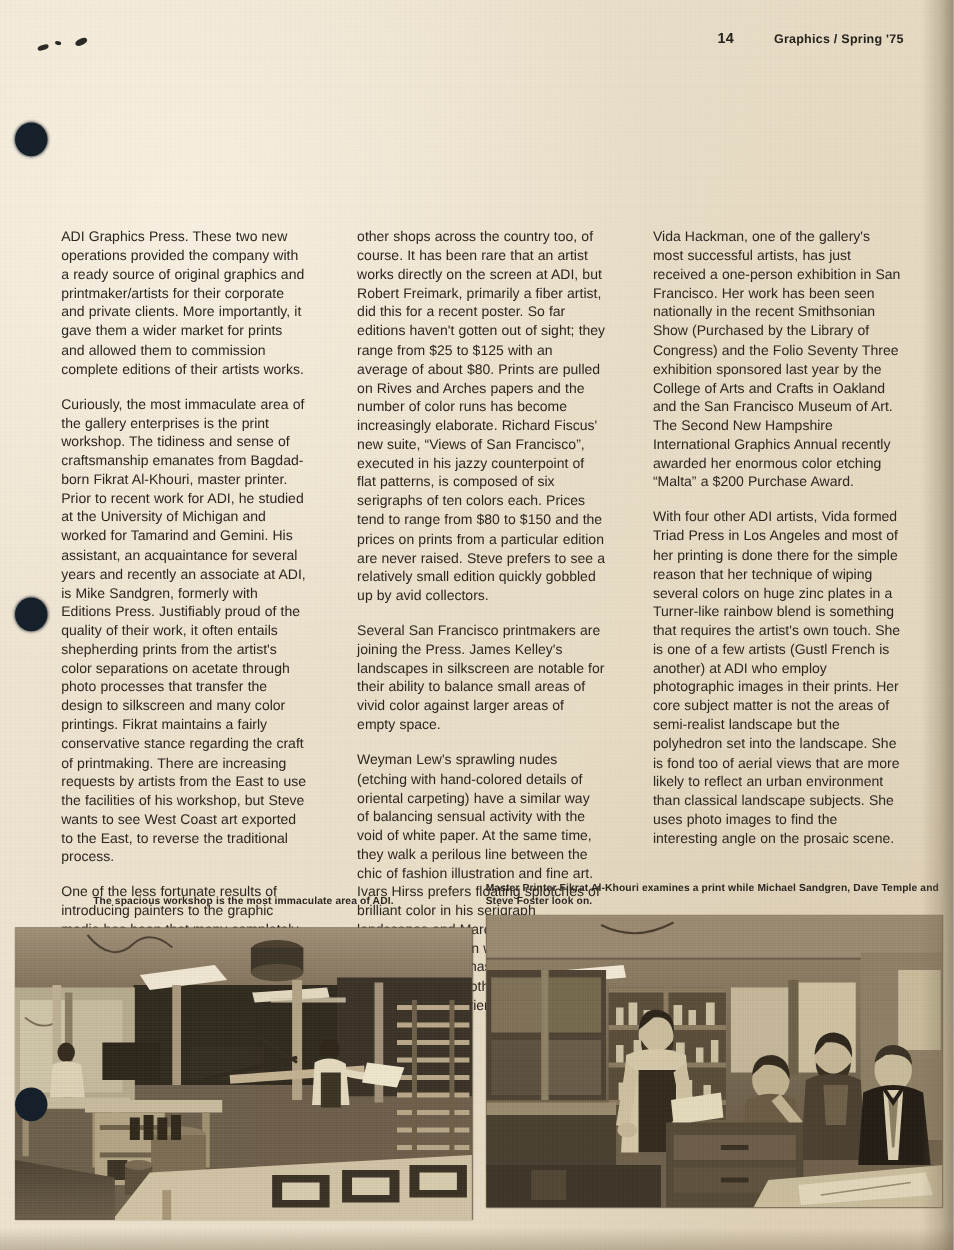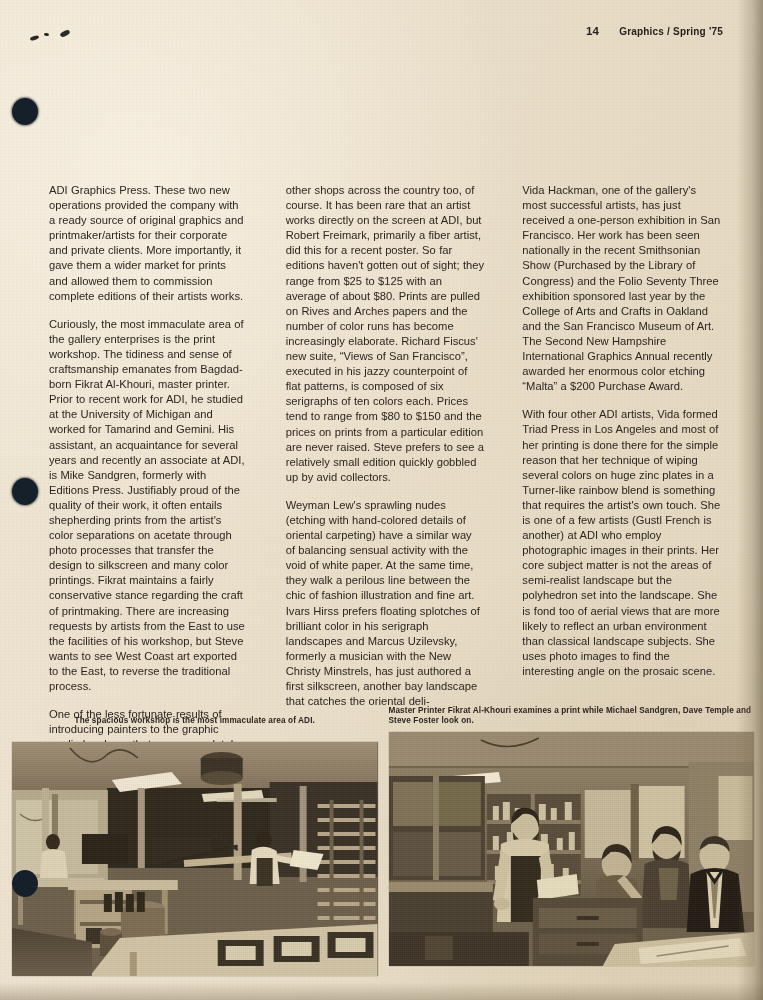--- a/index.html
+++ b/index.html
@@ -71,21 +71,21 @@
   .speck.s2 { left: 44px; top: 33px; width: 5px; height: 3px; transform: rotate(10deg); }
   .speck.s3 { left: 60px; top: 31px; width: 10px; height: 5px; transform: rotate(-25deg); }
 
   
   .page-header {
     position: absolute;
     top: 25px;
     right: 40px;
     display: flex;
     align-items: baseline;
-    gap: 20px;
+    gap: 32px;
     color: #25211c;
     font-size: 11.5px;
     font-weight: bold;
     letter-spacing: 0.2px;
   }
   .page-number { font-size: 11.5px; font-weight: bold; }
   .header-title { font-size: 10px; font-weight: bold; }
 
   
   .columns {
@@ -181,20 +181,21 @@
   <div class="columns">
 
     <div class="col">
       <p>ADI Graphics Press.  These two new operations provided the company with a ready source of original graphics and printmaker/artists for their corporate and private clients.  More importantly, it gave them a wider market for prints and allowed them to commission complete editions of their artists works.</p>
       <p>Curiously, the most immaculate area of the gallery enterprises is the print workshop.  The tidiness and sense of craftsmanship emanates from Bagdad-born Fikrat Al-Khouri, master printer.  Prior to recent work for ADI, he studied at the University of Michigan and worked for Tamarind and Gemini.  His assistant, an acquaintance for several years and recently an associate at ADI, is Mike Sandgren, formerly with Editions Press.  Justifiably proud of the quality of their work, it often entails shepherding prints from the artist's color separations on acetate through photo processes that transfer the design to silkscreen and many color printings.  Fikrat maintains a fairly conservative stance regarding the craft of printmaking.  There are increasing requests by artists from the East to use the facilities of his workshop, but Steve wants to see West Coast art exported to the East, to reverse the traditional process.</p>
       <p>One of the less fortunate results of introducing painters to the graphic media has been that many completely turn over the process to printers.  That's been true in</p>
     </div>
 
     <div class="col">
       <p>other shops across the country too, of course.  It has been rare that an artist works directly on the screen at ADI, but Robert Freimark, primarily a fiber artist, did this for a recent poster.  So far editions haven't gotten out of sight; they range from $25 to $125 with an average of about $80.  Prints are pulled on Rives and Arches papers and the number of color runs has become increasingly elaborate.  Richard Fiscus' new suite, “Views of San Francisco”, executed in his jazzy counterpoint of flat patterns, is composed of six serigraphs of ten colors each.  Prices tend to range from $80 to $150 and the prices on prints from a particular edition are never raised.  Steve prefers to see a relatively small edition quickly gobbled up by avid collectors.</p>
+      <p>Several San Francisco printmakers are joining the Press.  James Kelley's landscapes in silkscreen are notable for their ability to balance small areas of vivid color against larger areas of empty space.</p>
       <p>Weyman Lew's sprawling nudes (etching with hand-colored details of oriental carpeting) have a similar way of balancing sensual activity with the void of white paper.  At the same time, they walk a perilous line between the chic of fashion illustration and fine art.  Ivars Hirss prefers floating splotches of brilliant color in his serigraph landscapes and Marcus Uzilevsky, formerly a musician with the New Christy Minstrels, has just authored a first silkscreen, another bay landscape that catches the oriental deli-</p>
     </div>
 
     <div class="col">
       <p>Vida Hackman, one of the gallery's most successful artists, has just received a one-person exhibition in San Francisco.  Her work has been seen nationally in the recent Smithsonian Show (Purchased by the Library of Congress) and the Folio Seventy Three exhibition sponsored last year by the College of Arts and Crafts in Oakland and the San Francisco Museum of Art.  The Second New Hampshire International Graphics Annual recently awarded her enormous color etching “Malta” a $200 Purchase Award.</p>
       <p>With four other ADI artists, Vida formed Triad Press in Los Angeles and most of her printing is done there for the simple reason that her technique of wiping several colors on huge zinc plates in a Turner-like rainbow blend is something that requires the artist's own touch.  She is one of a few artists (Gustl French is another) at ADI who employ photographic images in their prints.  Her core subject matter is not the areas of semi-realist landscape but the polyhedron set into the landscape.  She is fond too of aerial views that are more likely to reflect an urban environment than classical landscape subjects.  She uses photo images to find the interesting angle on the prosaic scene.</p>
     </div>
 
   </div>
 

